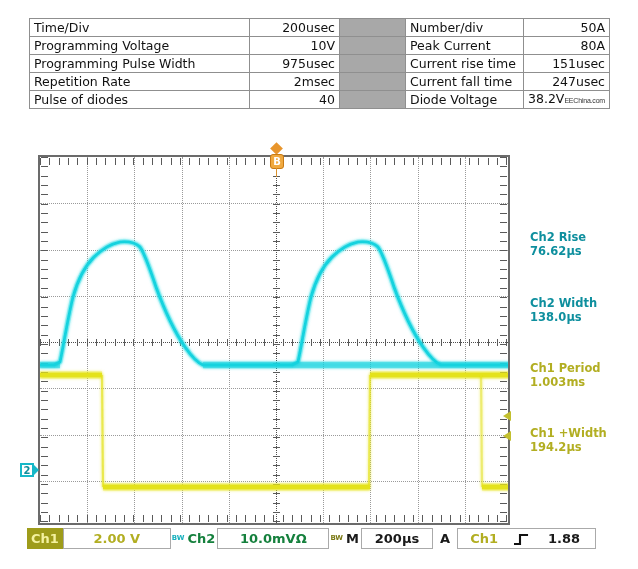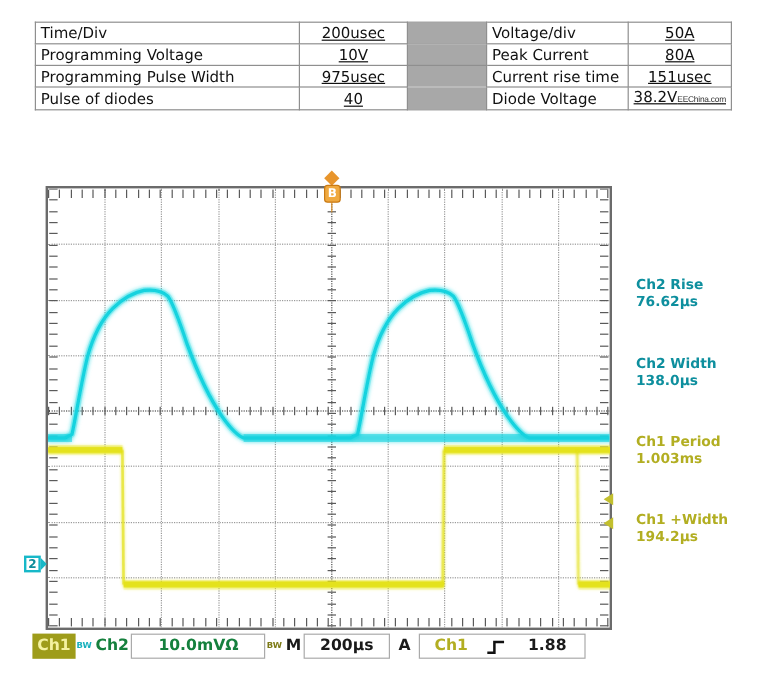--- a/index.html
+++ b/index.html
@@ -30,21 +30,21 @@
     padding: 0 4px;
     font-size: 12.5px;
     color: #111111;
     font-family: "DejaVu Sans", sans-serif;
     line-height: 15px;
     background: #ffffff;
     white-space: nowrap;
     overflow: hidden;
   }
   #param-table td.lbl { text-align: left; }
-  #param-table td.val { text-align: center; text-decoration: underline; }
+  #param-table td.val { text-align: right; }
   #param-table td.spacer {
     background: #a8a8a8;
     border-top: 1px solid #8f8f8f;
     border-bottom: 1px solid #8f8f8f;
   }
   .tbl-wm {
     font-size: 7px;
     color: #333;
     letter-spacing: -0.2px;
     font-family: "Liberation Sans", sans-serif;
@@ -280,36 +280,43 @@
       <col style="width:90px">
     <col style="width:66px">
     <col style="width:118px">
       <col style="width:86px">
   </colgroup>
   <tbody>
     <tr>
       <td class="lbl">Time/Div</td>
       <td class="val">200usec</td>
       <td class="spacer"></td>
-      <td class="lbl">Voltage/div</td>
+      <td class="lbl">Number/div</td>
       <td class="val">50A</td>
     </tr>
     <tr>
       <td class="lbl">Programming Voltage</td>
       <td class="val">10V</td>
       <td class="spacer"></td>
       <td class="lbl">Peak Current</td>
       <td class="val">80A</td>
     </tr>
     <tr>
       <td class="lbl">Programming Pulse Width</td>
       <td class="val">975usec</td>
       <td class="spacer"></td>
       <td class="lbl">Current rise time</td>
       <td class="val">151usec</td>
+    </tr>
+    <tr>
+      <td class="lbl">Repetition Rate</td>
+      <td class="val">2msec</td>
+      <td class="spacer"></td>
+      <td class="lbl">Current fall time</td>
+      <td class="val">247usec</td>
     </tr>
     <tr>
       <td class="lbl">Pulse of diodes</td>
       <td class="val">40</td>
       <td class="spacer"></td>
       <td class="lbl">Diode Voltage</td>
       <td class="val">
         <span>38.2V</span><span class="tbl-wm">EEChina.com</span>
       </td>
     </tr>
@@ -729,20 +736,21 @@
     <span>Ch1 Period</span>
     <span class="l2">1.003ms</span>
   </div>
   <div class="meas yl" style="top:296px">
     <span>Ch1 +Width</span>
     <span class="l2">194.2µs</span>
   </div>
 
   <div id="statusbar">
     <div class="cell sb-ch1badge">Ch1</div>
+    <div class="cell sb-box sb-yel" style="width:108px">2.00 V</div>
     <div class="cell" style="padding:0">
       <span class="bwsym">BW</span>
     </div>
     <div class="cell sb-cyan" style="padding:0 2px">Ch2</div>
     <div class="cell sb-box sb-cyan" style="width:112px">10.0mVΩ</div>
     <div class="cell" style="padding:0">
       <span class="bwsym y">BW</span>
     </div>
     <div class="cell sb-dark" style="padding:0 2px">M</div>
     <div class="cell sb-box sb-dark" style="width:72px">200µs</div>

